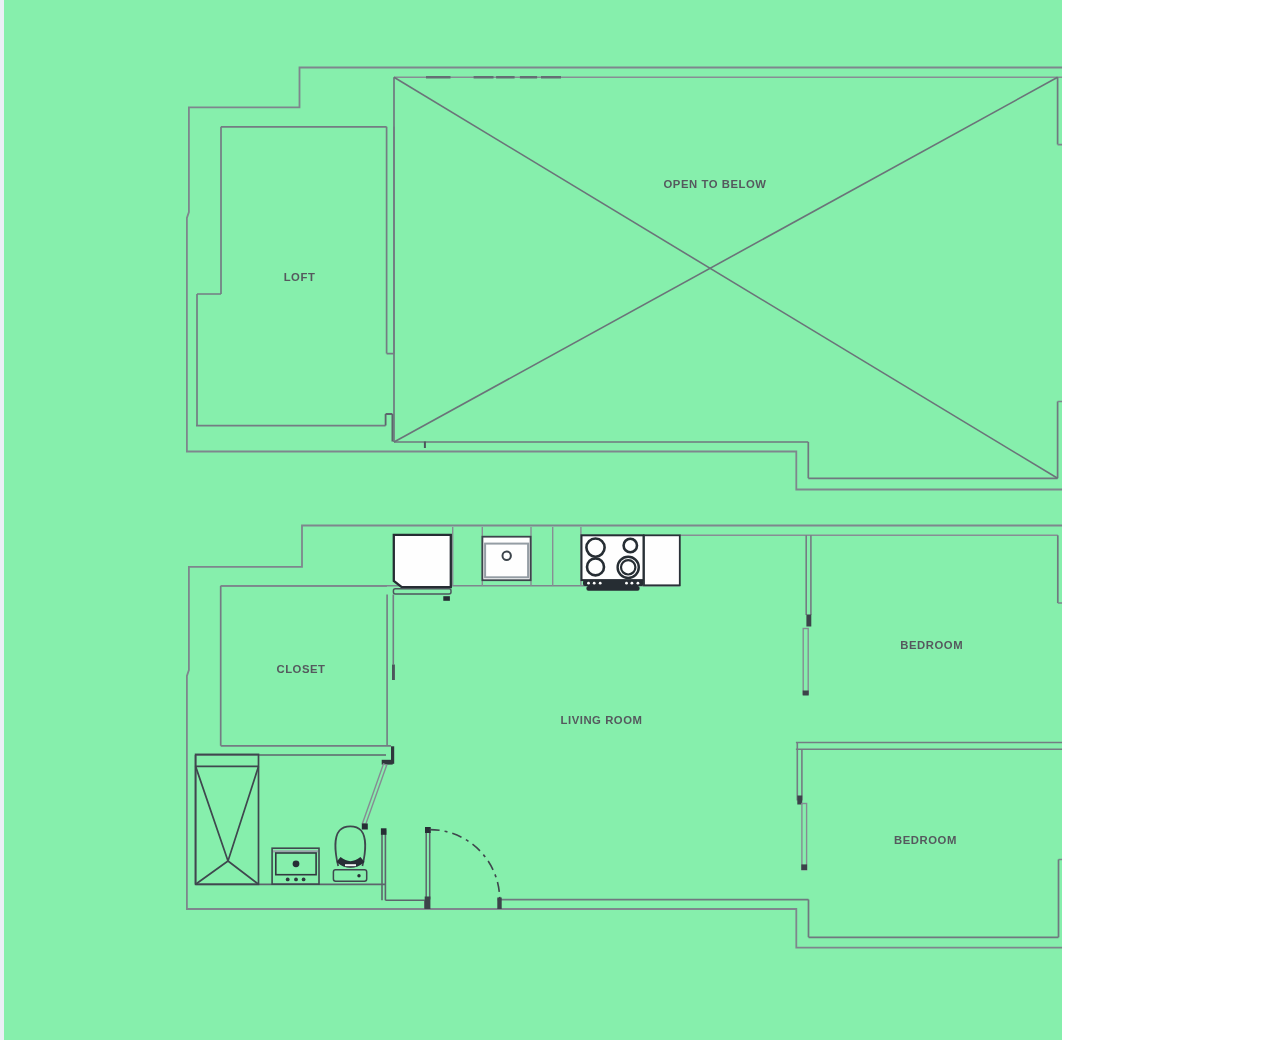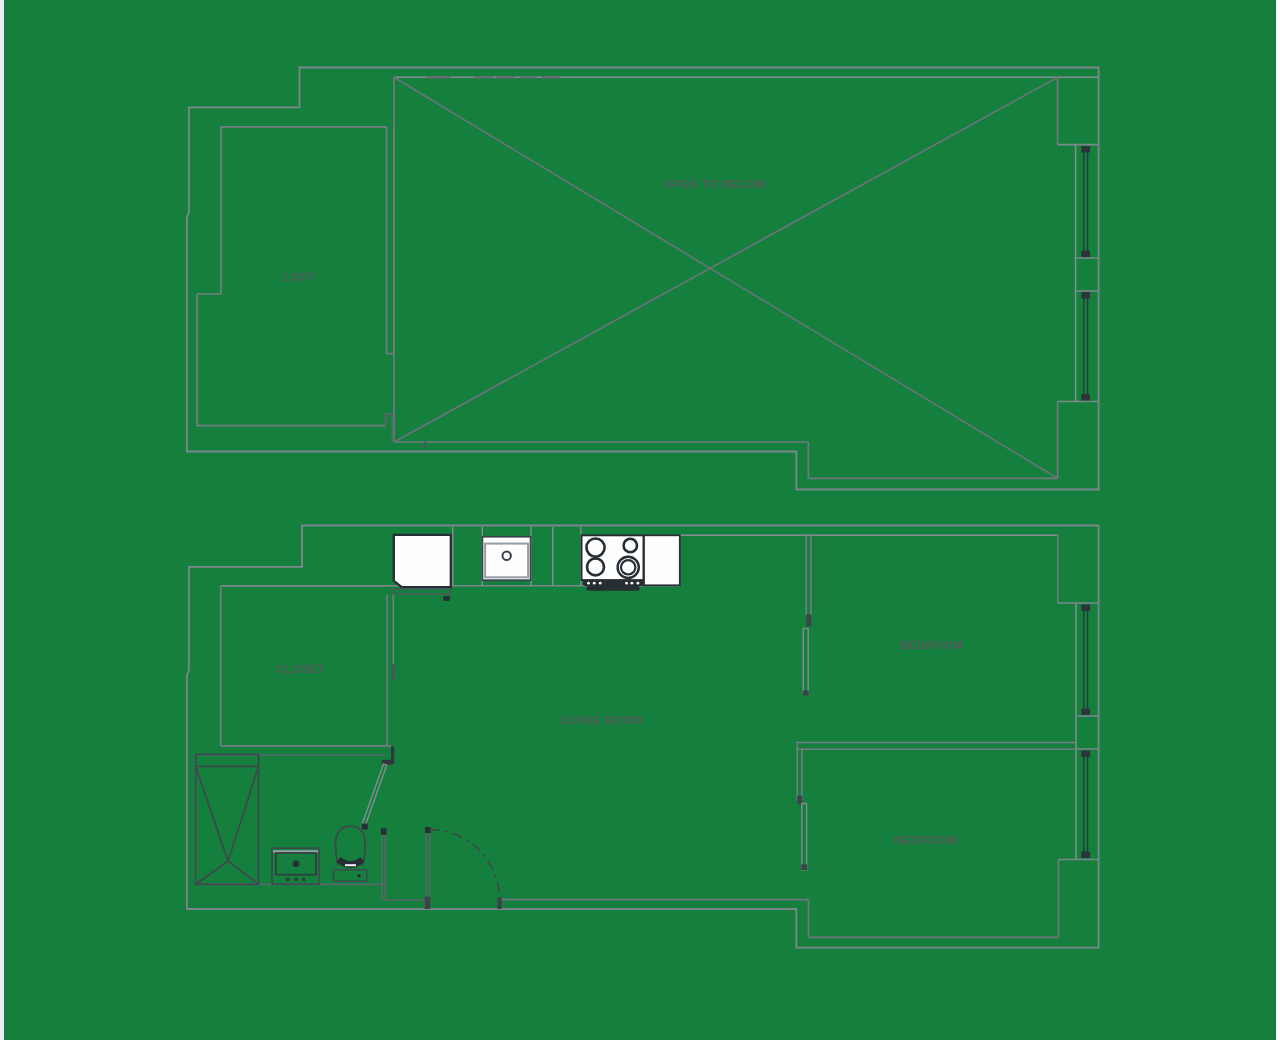--- a/index.html
+++ b/index.html
@@ -1,16 +1,16 @@
 <!DOCTYPE html>
 <html><head>
 <meta charset="utf-8">
 <style>
 html,body{margin:0;padding:0;background:#ffffff;}
-#page{position:relative;width:1276px;height:1040px;background:#15803d;overflow:hidden;}
+#page{position:relative;width:1062px;height:1040px;background:#86efac;overflow:hidden;}
 svg{position:absolute;top:0;left:0;}
 text{font-family:"Liberation Sans",sans-serif;font-weight:bold;fill:#55595e;font-size:11.3px;letter-spacing:0.55px;}
 </style>
 </head>
 <body>
 <div id="page">
 
 <div style="position:absolute;left:0;top:0;width:4px;height:1040px;background:#eaeff5;"></div>
 <svg width="1286" height="1040" viewBox="0 0 1286 1040" fill="none">
 

